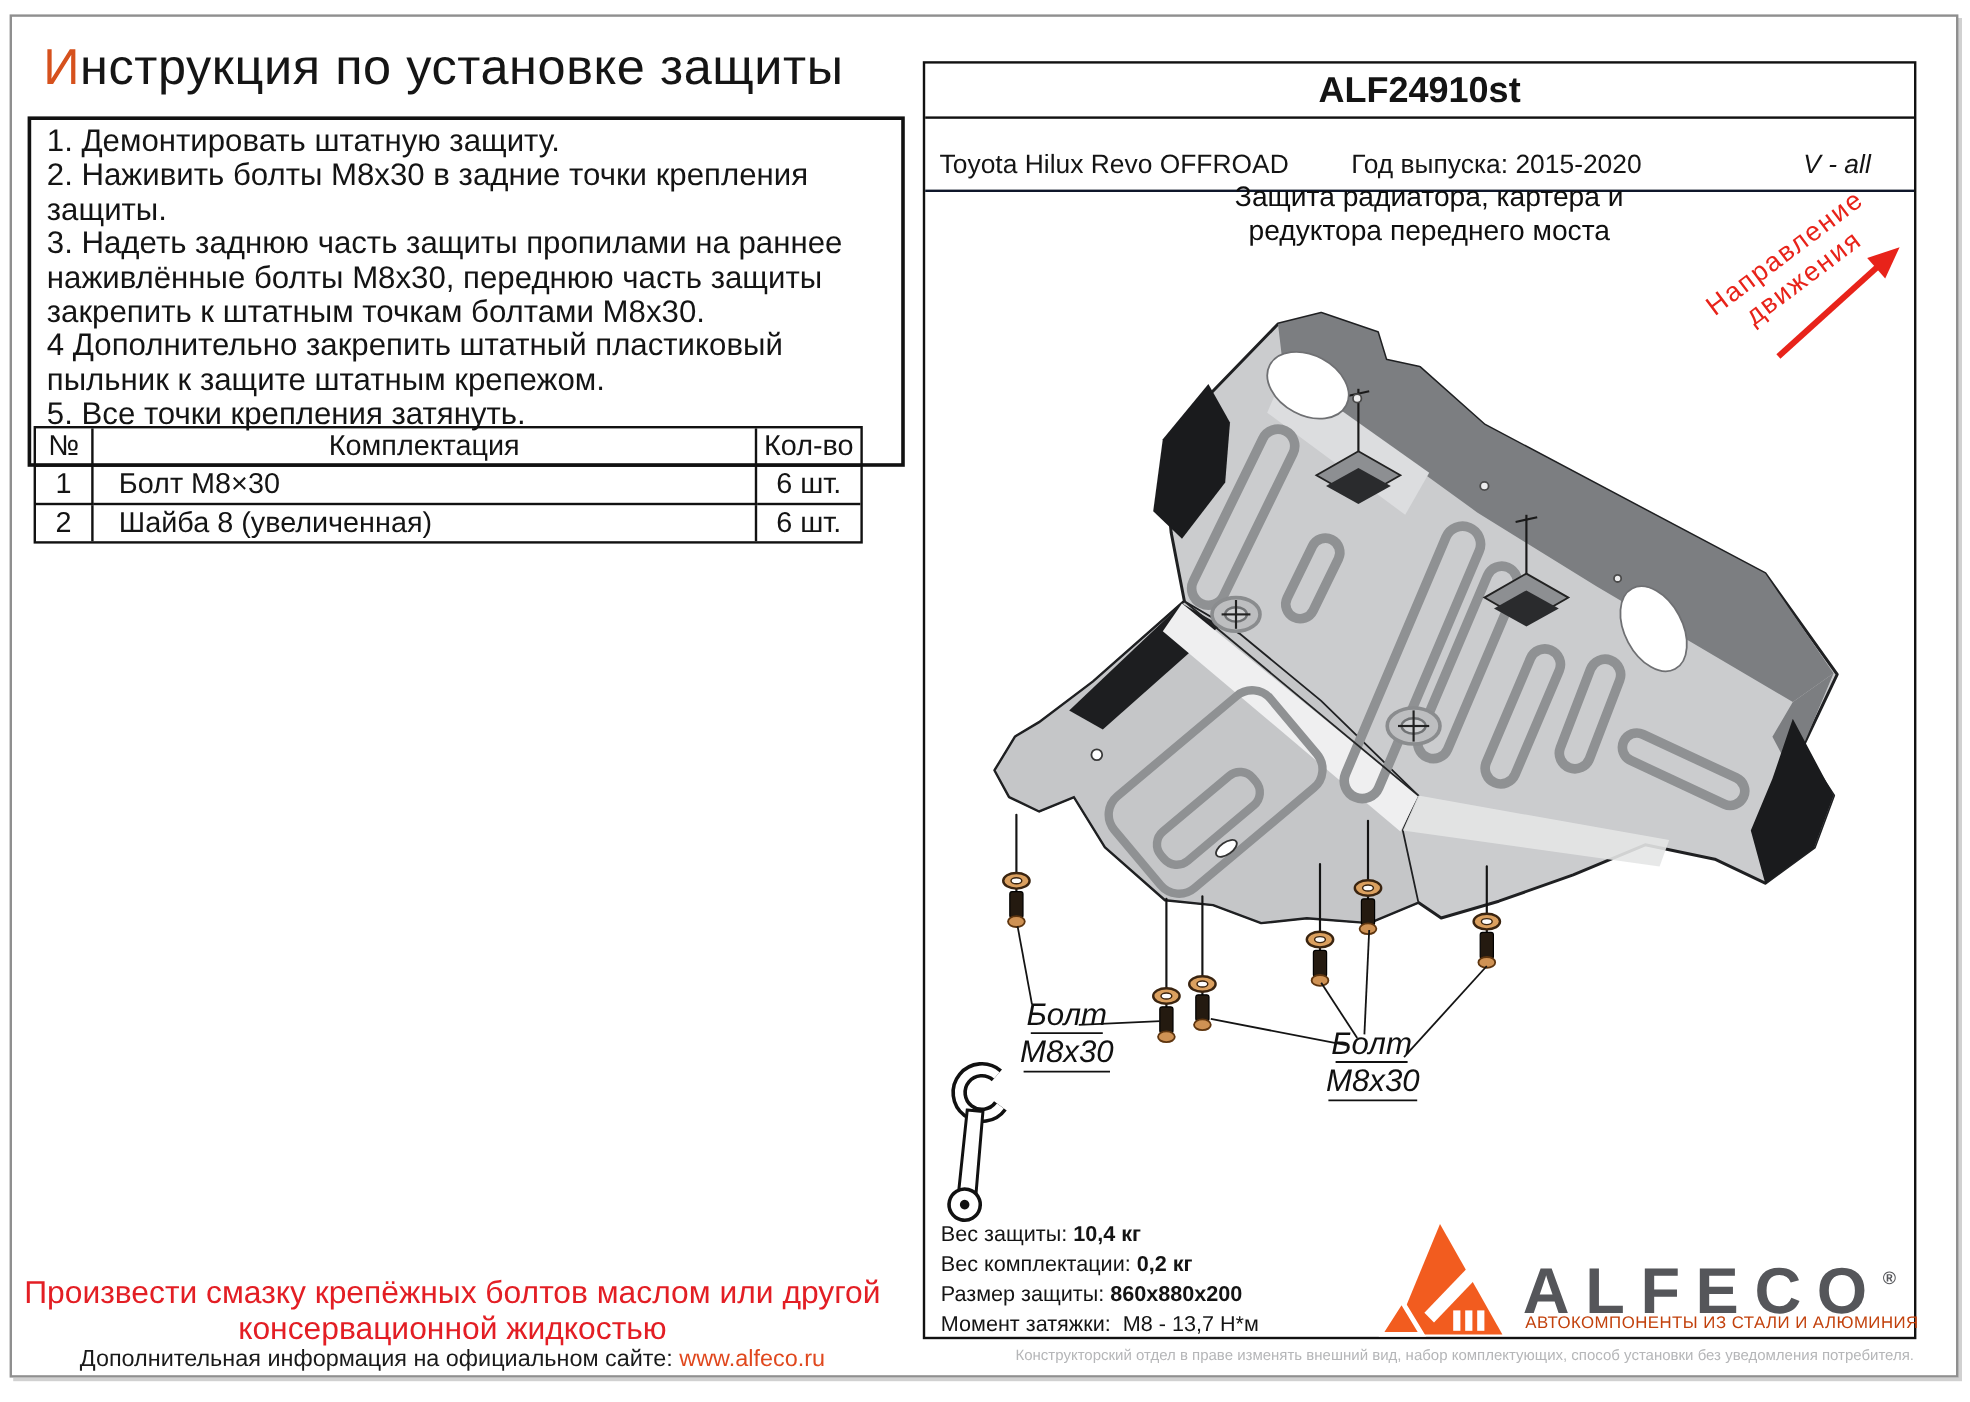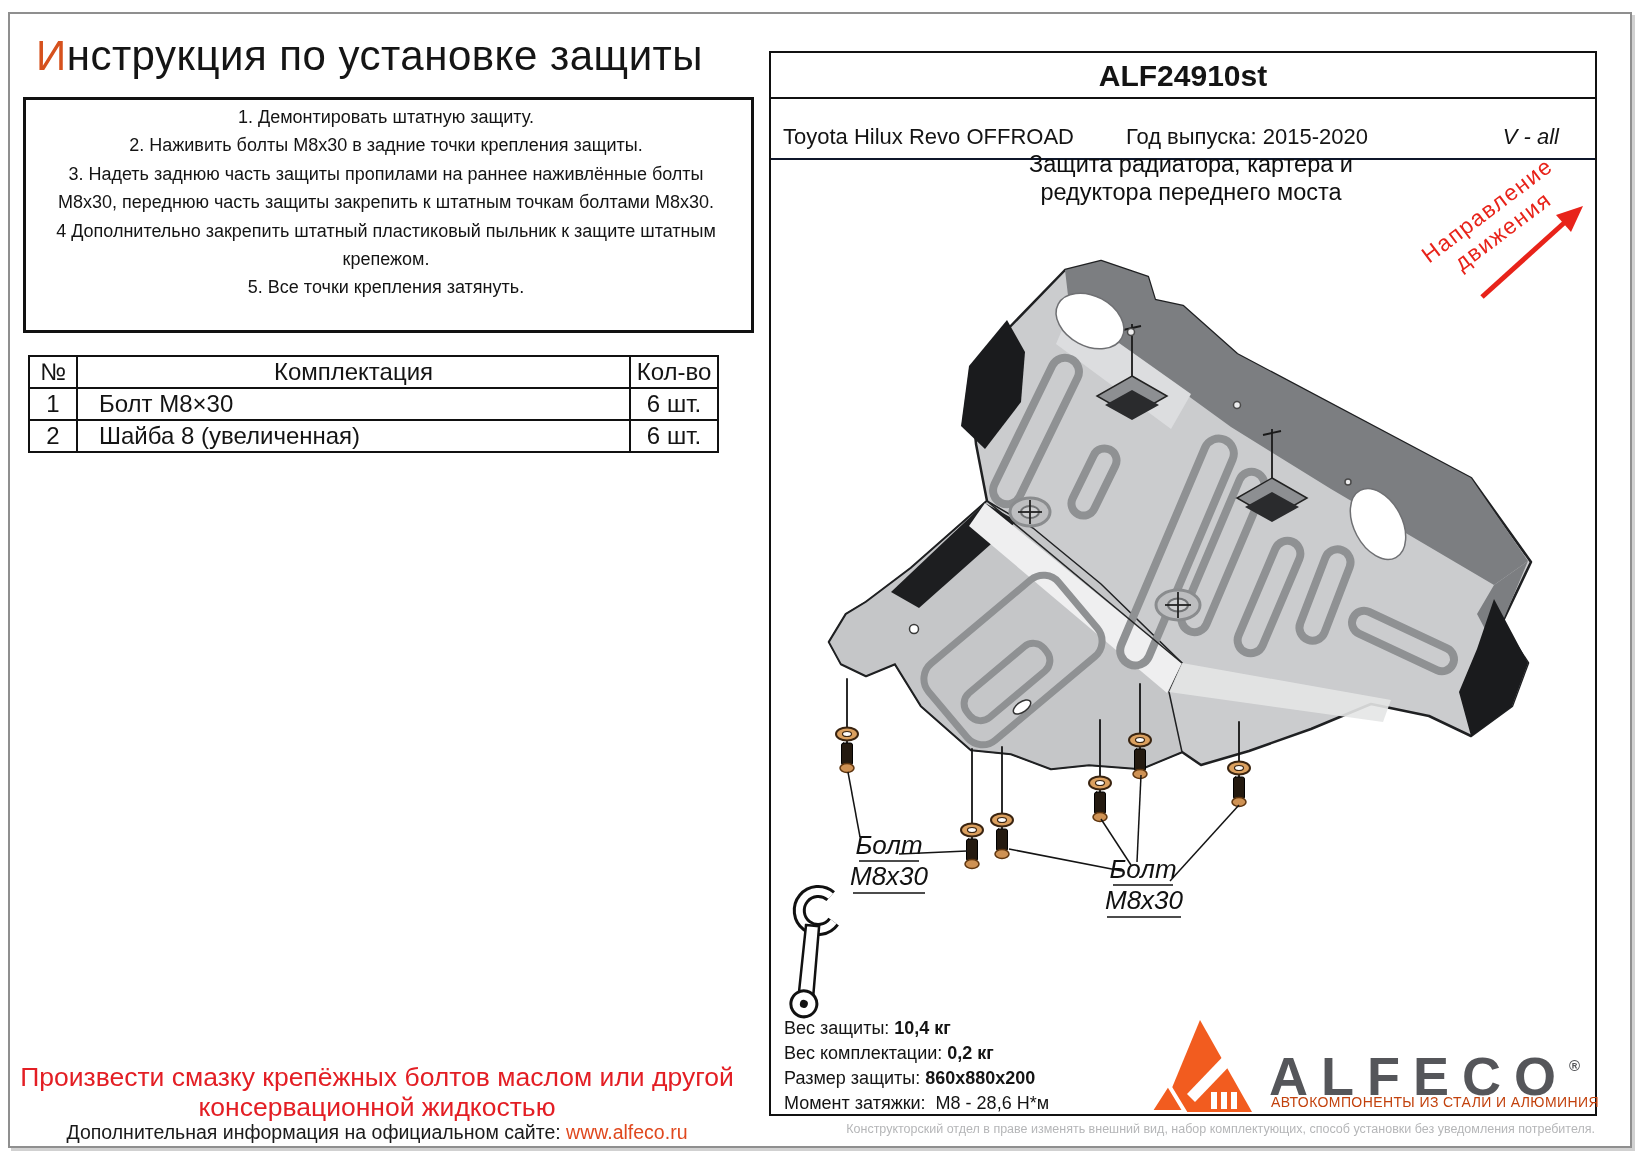--- a/index.html
+++ b/index.html
@@ -3,22 +3,22 @@
 <meta charset="utf-8">
 <style>
   html,body{margin:0;padding:0;background:#fff;}
   body{font-family:"Liberation Sans","DejaVu Sans",sans-serif;color:#141414;}
   .sheet{position:relative;width:1642px;height:1168px;background:#fff;overflow:hidden;}
   .page-border{position:absolute;left:8px;top:12px;width:1620px;height:1132px;
     border:2px solid #8f8f8f;box-shadow:3px 3px 0 rgba(0,0,0,.18);}
   
   .doc-title{position:absolute;left:36px;top:32px;font-size:42px;letter-spacing:.5px;color:#151515;white-space:nowrap;}
   .doc-title .accent{color:#d6511d;}
-  .instr-box{position:absolute;left:23px;top:97px;width:731px;height:236px;border:3px solid #111;
-    box-sizing:border-box;padding:3px 18px 0 13px;font-size:18px;line-height:28.4px;overflow:hidden;text-align:center;}
+  .instr-box{position:absolute;left:23px;top:97px;width:731px;height:292px;border:3px solid #111;
+    box-sizing:border-box;padding:3px 18px 0 13px;font-size:26px;line-height:28.4px;overflow:hidden;}
   .parts-table{position:absolute;left:28px;top:355px;width:691px;border:2px solid #111;
     box-sizing:border-box;display:grid;grid-template-columns:48px 1fr 86px;font-size:24px;}
   .parts-table .cell{height:30px;line-height:29px;border-right:2px solid #111;border-bottom:2px solid #111;
     text-align:center;overflow:hidden;white-space:nowrap;}
   .parts-table .cell.name{text-align:left;padding-left:21px;}
   .parts-table .cell.last-col{border-right:none;}
   .parts-table .cell.last-row{border-bottom:none;}
   .warn-block{position:absolute;left:20px;top:1062px;width:714px;text-align:center;color:#e31e24;
     font-size:26.5px;line-height:30px;}
   .info-line{position:absolute;left:20px;top:1121px;width:714px;text-align:center;font-size:19.5px;color:#1a1a1a;}
@@ -245,21 +245,21 @@
           <polygon points="-7,-24 6,-26 17,42 3,47" fill="#fff" stroke="#111" stroke-width="2.5"></polygon>
           <circle cx="10" cy="53" r="13" fill="#fff" stroke="#111" stroke-width="3"></circle>
           <circle cx="10" cy="53" r="4" fill="#111"></circle>
         </g>
       </svg>
 
       <div class="specs">
         <div><span>Вес защиты:</span><b>10,4 кг</b></div>
         <div><span>Вес комплектации:</span><b>0,2 кг</b></div>
         <div><span>Размер защиты:</span><b>860х880х200</b></div>
-        <div><span>Момент затяжки:</span><span style="padding-left:10px">М8 - 28,6 Н*м</span></div>
+        <div><span>Момент затяжки:</span><span style="padding-left:10px">М8 - 13,7 Н*м</span></div>
       </div>
 
       <div class="logo">
         <svg class="tri" width="104" height="96" viewBox="0 0 104 96">
           <polygon points="13,94 51,2 103,94" fill="#F25C1F"></polygon>
           <polygon points="38,76 85,27 93,35 46,84" fill="#ffffff"></polygon>
           <rect x="62" y="74" width="6" height="17" fill="#ffffff"></rect>
           <rect x="72" y="74" width="6" height="17" fill="#ffffff"></rect>
           <rect x="82" y="74" width="6" height="17" fill="#ffffff"></rect>
           <polygon points="19,66 1,94 36,94" fill="#F25C1F" stroke="#ffffff" stroke-width="4"></polygon>

